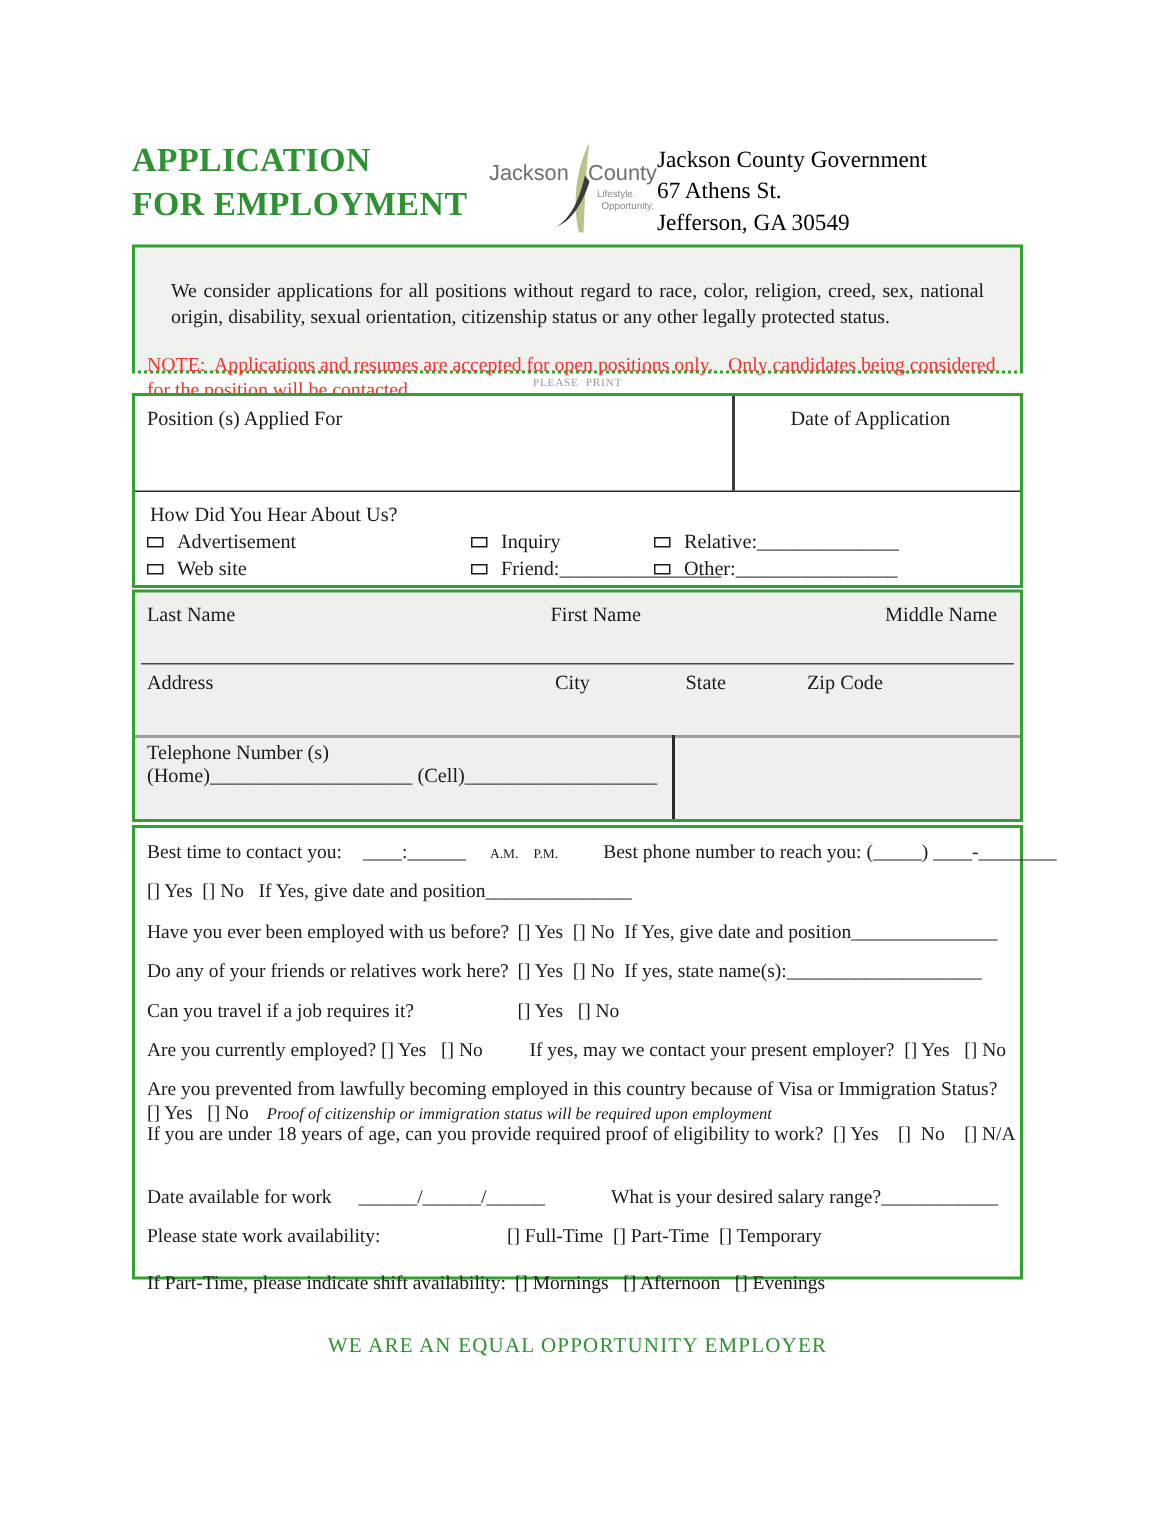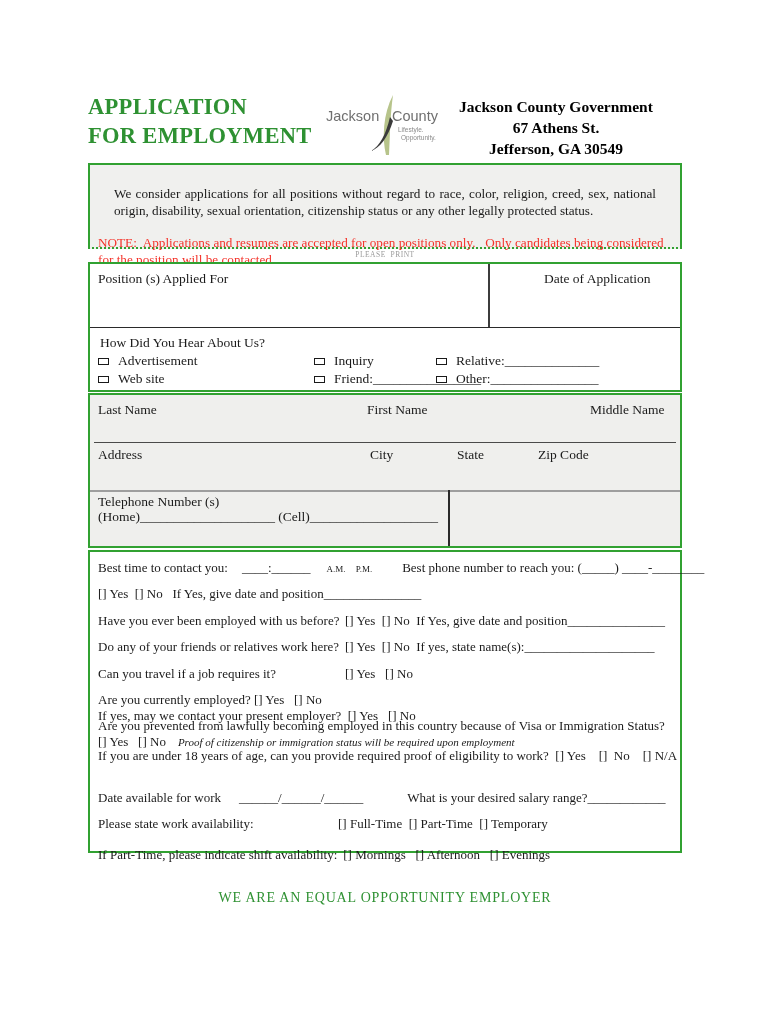--- a/index.html
+++ b/index.html
@@ -14,22 +14,22 @@
     --gray-bg:#f0f0ee;
   }
   html,body{margin:0;padding:0;background:#ffffff;}
   .page{
     position:relative;width:770px;height:1024px;background:#ffffff;
     font-family:"Liberation Serif",serif;color:#1a1a1a;overflow:hidden;
   }
   
   .app-title{position:absolute;left:88px;top:92px;font-size:22.5px;font-weight:bold;
     color:var(--green-text);line-height:29px;letter-spacing:.3px;}
-  .org{position:absolute;left:438px;top:96px;width:236px;text-align:center;
-    font-weight:bold;font-size:15.5px;line-height:21px;color:#000;}
+  .org{position:absolute;left:438px;top:96px;width:236px;text-align:left;
+    font-weight:normal;font-size:15.5px;line-height:21px;color:#000;}
   .logo{position:absolute;left:324px;top:94px;width:124px;height:62px;}
   .logo-word{position:absolute;color:#6f6f6f;font-family:"Liberation Sans",sans-serif;
     font-size:14.5px;}
   .logo-jackson{left:2px;top:14px;}
   .logo-county{left:68px;top:14px;}
   .logo-tag{position:absolute;color:#8a8a8a;font-family:"Liberation Sans",sans-serif;font-size:6.5px;}
   .tag1{left:74px;top:32px;}
   .tag2{left:77px;top:40px;}
   .logo-svg{position:absolute;left:46px;top:0;width:34px;height:62px;}
   
@@ -38,21 +38,21 @@
   
   .notice{top:163px;height:86px;background:var(--gray-bg);border-bottom-style:dotted;
     padding:5px 8px;font-size:13.2px;}
   .notice-body{text-align:justify;line-height:16.5px;margin:16px;}
   .notice-note{color:var(--red);line-height:16.5px;margin:10px 0 0 0;white-space:pre-wrap;}
   .please-print{position:absolute;left:88px;top:250px;width:594px;text-align:center;
     font-size:7.5px;color:#9a9a9a;letter-spacing:.5px;white-space:pre;}
   
   .pos-box{top:262px;height:130px;}
   .pos-label{position:absolute;left:8px;top:7px;font-size:13.5px;}
-  .date-label{position:absolute;left:454px;top:7px;font-size:13.5px;}
+  .date-label{position:absolute;left:437px;top:7px;font-size:13.5px;}
   .pos-vline{position:absolute;left:398px;top:0;width:2px;height:63px;background:#3c3c3c;}
   .pos-hline{position:absolute;left:0;right:0;top:63px;height:1px;background:#2a2a2a;}
   .hear-title{position:absolute;left:10px;top:71px;font-size:13.5px;}
   .hear-item{position:absolute;display:flex;align-items:center;font-size:13.5px;white-space:pre;}
   .hr1{top:89px;} .hr2{top:107px;}
   .hc1{left:8px;} .hc2{left:188px;padding-left:36px;} .hc3{left:346px;}
   .cb{width:9px;height:5px;border:1.6px solid #1a1a1a;margin-right:9px;flex:0 0 auto;background:#fff;}
   
   .name-box{top:393px;height:155px;background:#efefed;}
   .nl{position:absolute;font-size:13.5px;text-align:center;}
@@ -65,21 +65,21 @@
   .nl-phoneline{left:8px;top:114px;white-space:pre;}
   .name-vline{position:absolute;left:358px;top:95px;bottom:0;width:2px;background:#2a2a2a;}
   
   .q-box{top:550px;height:303px;font-size:13px;}
   .ql{position:absolute;left:8px;right:6px;display:flex;align-items:baseline;}
   .q,.ans,.blank{white-space:pre;}
   .qw{width:247px;flex:0 0 auto;}
   .qw2{width:255px;flex:0 0 auto;white-space:pre;}
   .qw3{width:240px;flex:0 0 auto;}
   .l1{top:8px;} .l2{top:34px;} .l3{top:61px;} .l4{top:87px;} .l5{top:114px;}
-  .l6{top:140px;flex-direction:column;} .l7a{top:166px;} .l7b{top:182px;} .l8{top:196px;}
+  .l6{top:140px;} .l7a{top:166px;} .l7b{top:182px;} .l8{top:196px;}
   .l9{top:238px;} .l10{top:264px;} .l11{top:295px;}
   .small-ampm{font-size:9px;}
   .ml14{margin-left:14px;} .ml16{margin-left:16px;} .ml10{margin-left:10px;}
   .ml30{margin-left:30px;} .ml18{margin-left:18px;} .ml44{margin-left:44px;} .ml6{margin-left:6px;}
   .visa-note{font-style:italic;font-size:11px;margin-left:12px;}
   .q-footer{position:absolute;left:0;right:0;top:338px;text-align:center;
     color:var(--green-text);font-size:14px;letter-spacing:.8px;}
 </style>
 </head>
 <body>

